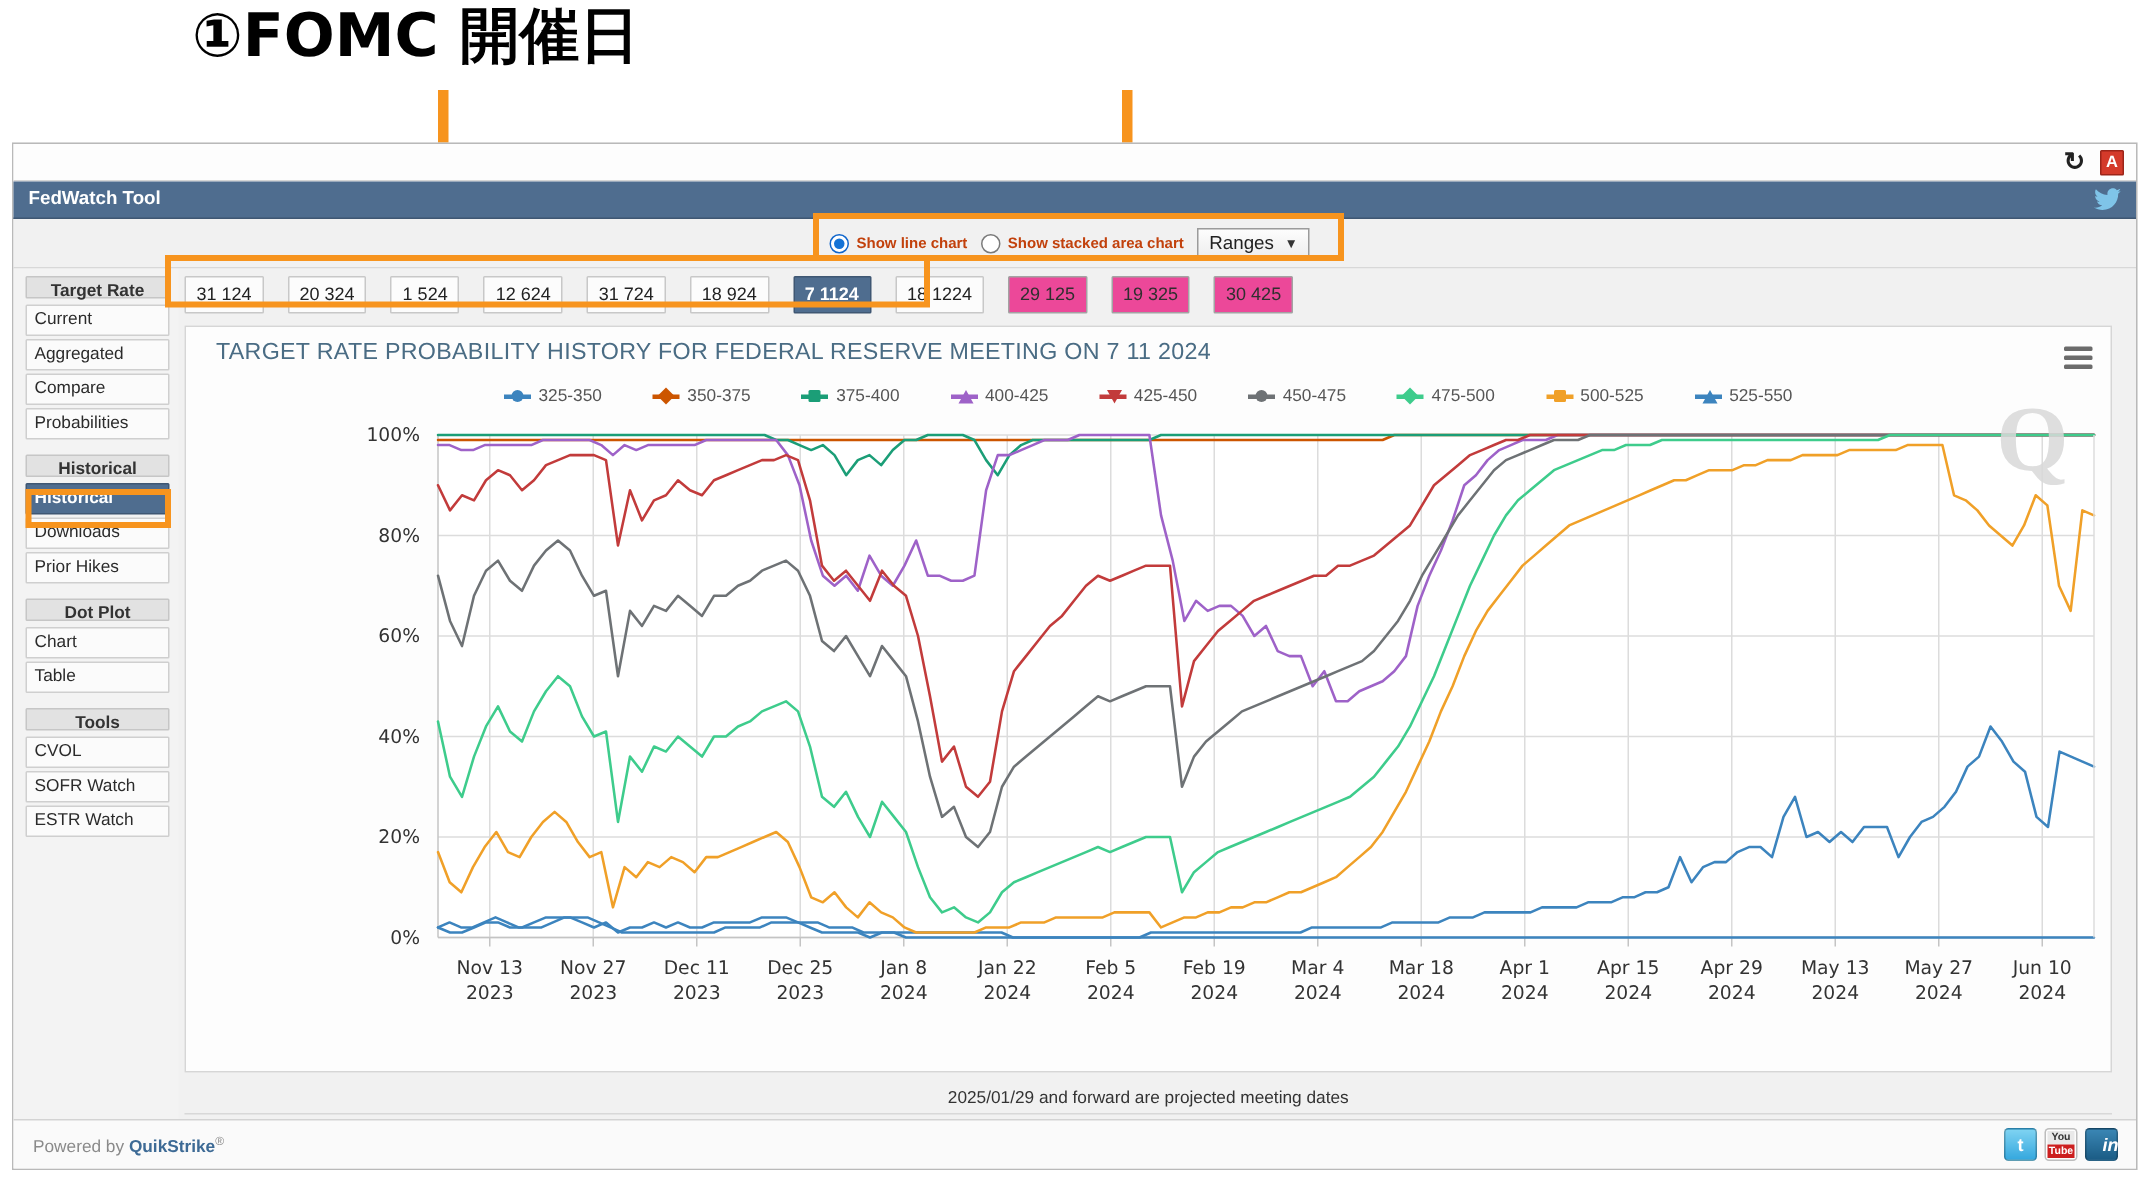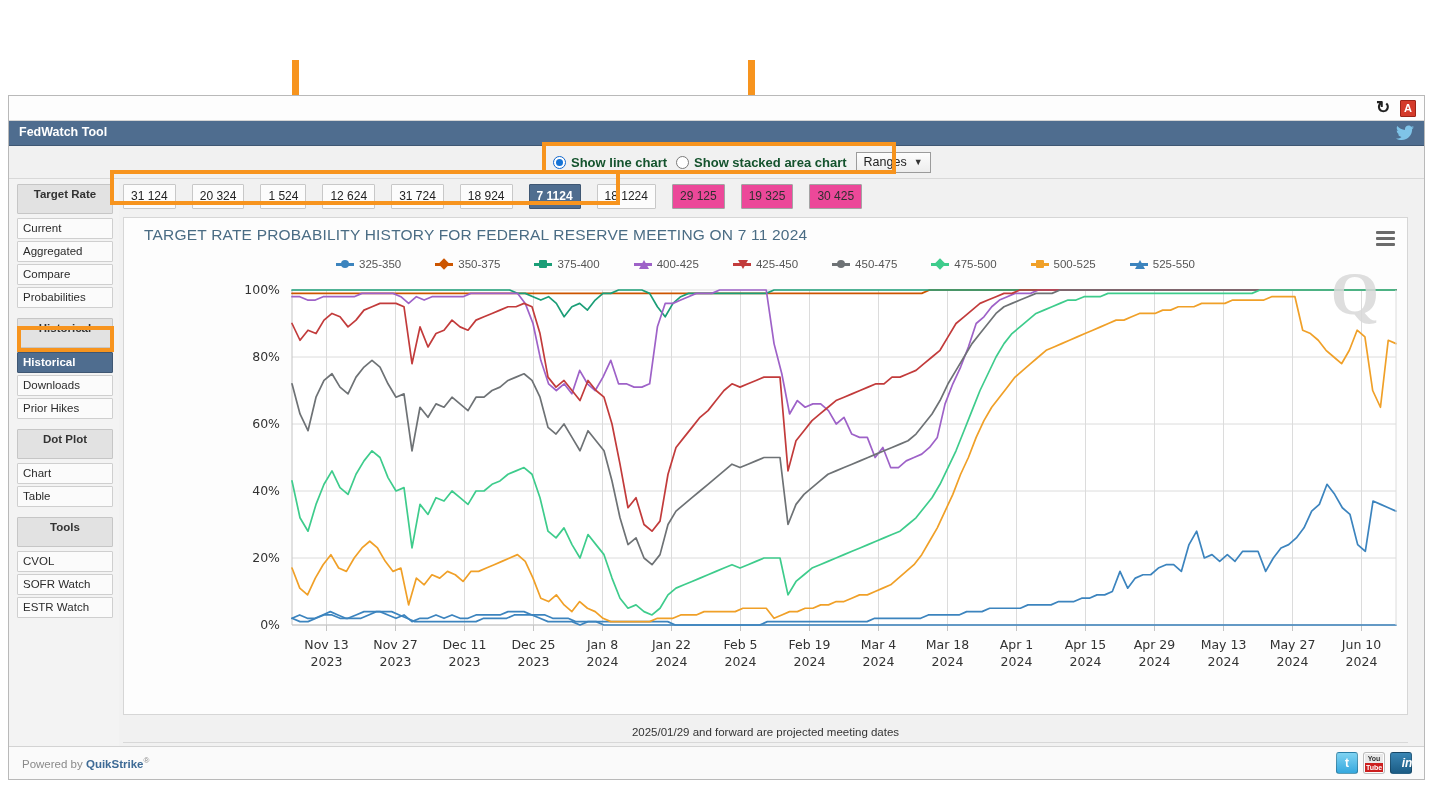--- a/index.html
+++ b/index.html
@@ -114,21 +114,21 @@
     width: 13px; height: 13px; border-radius: 50%;
     border: 1px solid #7a7a7a; background: #fff;
     position: relative; flex: none;
   }
   .radio.on { border: 1px solid #1066cc; }
   .radio.on::after {
     content: ""; position: absolute;
     left: 2px; top: 2px; width: 7px; height: 7px;
     border-radius: 50%; background: #1573d6;
   }
-  .radio-label { font-size: 13px; font-weight: bold; color: #14532d; white-space: nowrap; }
+  .radio-label { font-size: 10px; font-weight: bold; color: #c2410c; white-space: nowrap; }
   #ranges-select {
     display: flex; align-items: center; gap: 7px;
     height: 21px; padding: 0 7px;
     border: 1px solid #9b9b9b;
     background: linear-gradient(#fdfdfd, #ededed);
     font-size: 12.5px; color: #222;
     cursor: pointer;
   }
   .chev { font-size: 9px; color: #333; }
 
@@ -139,21 +139,21 @@
     width: 110px; flex: none;
     background: #f3f3f3;
     padding: 5px 6px 0 8px;
   }
   .side-group {
     background: #e2e2e2;
     border: 1px solid #c6c6c6;
     color: #333;
     font-size: 11.5px; font-weight: bold;
     text-align: center;
-    height: 30px; line-height: 19px;
+    height: 15px; line-height: 19px;
     margin-bottom: 4px;
     border-radius: 1px;
   }
   .side-item {
     background: #fbfbfb;
     border: 1px solid #cfcfcf;
     color: #2b2b2b;
     font-size: 11.5px;
     height: 21px; line-height: 19px;
     padding-left: 5px;
@@ -326,20 +326,21 @@
     font-family: "Liberation Serif", serif;
     pointer-events: none;
     opacity: 0.85;
   }
 </style>
 </head>
 <body>
 
 <div id="root">
 
+  <div class="callout" id="callout1">①FOMC 開催日</div>
   <div class="leader" id="leader1"></div>
   <div class="leader" id="leader2"></div>
 
   <div class="hl-box" id="hl-dates"></div>
   <div class="hl-box" id="hl-display"></div>
   <div class="hl-box" id="hl-historical"></div>
 
   <div id="app">
 
     <div id="toolstrip">

